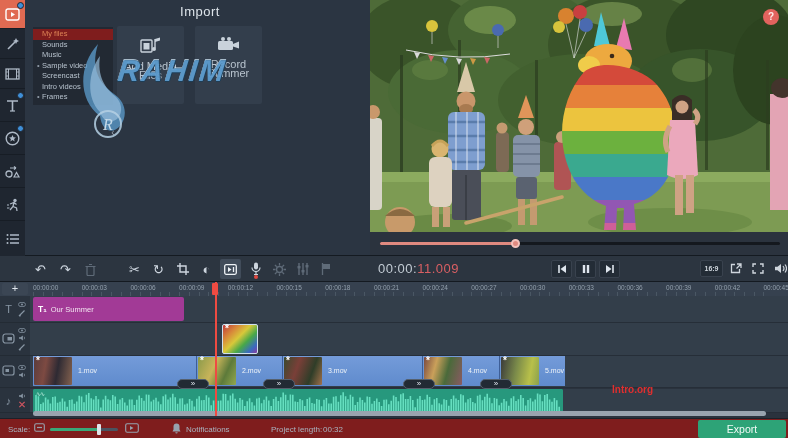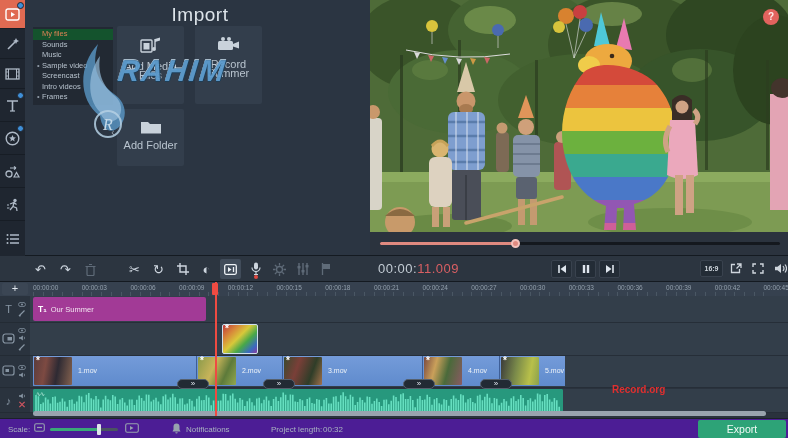--- a/index.html
+++ b/index.html
@@ -12,26 +12,26 @@
   .sidebar{position:absolute;left:0;top:0;width:25px;height:256px;background:#1f2630;z-index:5;}
   .side-item{position:absolute;left:0;width:25px;display:flex;align-items:center;justify-content:center;
              border-bottom:1px solid #171d25;color:#aeb9c6;}
   .side-item.sel{background:#e06a52;color:#fff;}
   .side-item svg{display:block;}
   .badge{position:absolute;top:2px;right:1px;width:7px;height:7px;border-radius:50%;
          background:#3f8fd8;border:1px solid #1f2630;}
 
   
   .import-panel{position:absolute;left:25px;top:0;width:345px;height:256px;background:#2b3542;z-index:4;}
-  .panel-title{position:absolute;left:0;top:4px;width:350px;text-align:center;font-size:19px;
+  .panel-title{position:absolute;left:0;top:4px;width:350px;text-align:center;font-size:13px;
                letter-spacing:.5px;color:#dde4ea;}
   .category-list{position:absolute;left:8px;top:27px;width:80px;margin:0;padding:2px 0;list-style:none;
                  background:#222933;font-size:7.5px;line-height:10.5px;color:#b6c1cc;}
   .category-list li{padding:0 4px;white-space:nowrap;cursor:default;}
-  .category-list li.sel{background:#14532d;color:#dd8355;}
+  .category-list li.sel{background:#7f1d1d;color:#dd8355;}
   .cat-marker{display:inline-block;width:5px;color:#8f9aa6;}
   .tiles{position:absolute;left:92px;top:26px;width:145px;height:142px;}
   .tile{position:absolute;width:67px;background:#333e4c;border-radius:2px;text-align:center;
         color:#b9c4cf;font-size:11px;line-height:9px;padding-top:10px;}
   .tile svg{display:block;margin:0 auto 6px auto;}
   .tile-r1{top:0;height:78px;}
   .tile-r2{top:83px;height:57px;}
   .collapse-btn{position:absolute;left:84px;top:122px;width:8px;height:22px;color:#9aa5b1;
                 font-size:10px;line-height:22px;text-align:center;}
 
@@ -99,21 +99,21 @@
   .clip-video .vlabel{position:absolute;left:45px;top:0;font-size:7px;line-height:30px;color:#eef3f8;white-space:nowrap;}
   .transition-pill{position:absolute;top:97px;width:32px;height:10px;background:#222a34;border:1px solid #55606e;
                    border-radius:5px;color:#dfe6ee;font-size:8px;line-height:8px;text-align:center;z-index:3;}
   .clip-audio{position:absolute;top:0;height:24px;background:#27987d;border-radius:2px;overflow:hidden;}
   .audio-sigil{position:absolute;left:3px;top:1px;font-size:6px;color:#bff0e0;letter-spacing:-1px;}
   .playhead{position:absolute;left:215px;top:0;width:1.5px;height:134px;background:#ef4b42;z-index:6;}
   .playhead-cap{position:absolute;left:212px;top:1px;width:6px;height:12px;background:#ef4b42;border-radius:1px;z-index:7;}
   .h-scrollbar{position:absolute;left:33px;top:129px;width:733px;height:5px;background:#99a3ae;border-radius:3px;z-index:5;}
 
   
-  .statusbar{position:absolute;left:0;top:418px;width:788px;height:20px;background:#4c1d95;
+  .statusbar{position:absolute;left:0;top:418px;width:788px;height:20px;background:#7f1d1d;
              border-top:1px solid #1b2129;z-index:8;font-size:8px;color:#a9b4c0;text-decoration:underline;}
   .sb-label{position:absolute;top:6px;}
   .scale-slider{position:absolute;left:50px;top:9px;width:68px;height:3px;background:#4a5460;border-radius:2px;}
   .scale-fill{position:absolute;left:0;top:0;width:49px;height:3px;background:#3aa878;border-radius:2px;}
   .scale-handle{position:absolute;left:47px;top:-4px;width:4px;height:11px;background:#dfe5ea;border-radius:1px;}
   .export-btn{position:absolute;left:698px;top:1px;width:88px;height:18px;background:#2da377;border-radius:2px;
               color:#f2faf6;font-size:10.5px;text-align:center;line-height:18px;}
   .sb-icon{position:absolute;top:4px;display:flex;align-items:center;color:#97a2ae;}
 </style>
 </head>
@@ -203,26 +203,20 @@
         <span>Add Media Files</span>
       </div>
       <div class="tile tile-r1" style="left:78px">
         <svg width="26" height="18" viewBox="0 0 26 18">
             <rect x="2" y="5" width="15" height="9" rx="1.5" fill="#c9d2db"></rect>
             <path d="M17,8 l6,-2.5 v7 L17,10.5 Z" fill="#c9d2db"></path>
             <circle cx="7" cy="3" r="2" fill="#c9d2db"></circle>
             <circle cx="13" cy="3" r="2" fill="#c9d2db"></circle>
           </svg>
         <span>Record Summer</span>
-      </div>
-      <div class="tile tile-r2" style="left:0">
-        <svg width="24" height="16" viewBox="0 0 24 16">
-            <path d="M2,3 h7 l2,2 h11 v9.5 H2 Z" fill="#c9d2db"></path>
-          </svg>
-        <span>Add Folder</span>
       </div>
     </div>
     <div class="collapse-btn">‹</div>
   </div>
 
   <div class="rahim">
     <svg width="64" height="105" viewBox="0 0 64 105" style="position:absolute;left:0;top:0">
       <path d="M30,78 C8,62 8,28 28,6 C20,32 30,46 44,56 C56,64 58,78 50,88 C42,97 32,93 30,78 Z" fill="#5d9dce" opacity=".8"></path>
       <path d="M30,74 C16,60 18,34 30,18 C27,38 35,50 45,58 C52,64 53,74 48,80 C42,86 33,84 30,74 Z" fill="#9cc6e6" opacity=".7"></path>
       <circle cx="38" cy="86" r="13" fill="none" stroke="#bcd8ec" stroke-width="2" opacity=".85"></circle>
@@ -530,21 +524,21 @@
             <path d="M1,2.5 h1.8 L5.5,.5 v6 L2.8,4.5 H1 Z" fill="#8795a3"></path>
             <path d="M7,2 q1.2,1.5 0,3" stroke="#8795a3" stroke-width=".8" fill="none"></path>
           </svg>
         <svg width="8" height="7" viewBox="0 0 8 8">
             <path d="M1,1 L7,7 M7,1 L1,7" stroke="#d05560" stroke-width="1.4"></path>
           </svg>
       </div>
     </div>
 
     <div class="t-row" style="top:14px;height:27px">
-      <div class="clip-title" style="left:3px;width:173px">
+      <div class="clip-title" style="left:3px;width:151px">
         <span class="tag">T₁</span><span>Our Summer</span>
       </div>
     </div>
 
     <div class="t-row" style="top:41px;height:33px">
       <div class="clip-img" style="left:192px;top:1px;width:36px;height:30px">
         <span class="thumb-star">*</span>
       </div>
     </div>
 
@@ -594,21 +588,21 @@
         </svg>
         <span class="audio-sigil">∿∿</span>
       </div>
     </div>
 
     <div class="playhead-cap"></div>
     <div class="playhead"></div>
     <div class="h-scrollbar"></div>
   </div>
 
-  <div class="site-watermark">Record.org</div>
+  <div class="site-watermark">Intro.org</div>
 
   <div class="statusbar">
     <span class="sb-label" style="left:8px">Scale:</span>
     <span class="sb-icon" style="left:34px">
         <svg width="11" height="9" viewBox="0 0 11 9">
           <rect x="0.7" y="0.7" width="9.6" height="7.6" rx="1.5" fill="none" stroke="currentColor" stroke-width="1.1"></rect>
           <path d="M3,4.5 h5" stroke="currentColor" stroke-width="1.2"></path>
         </svg>
       </span>
     <div class="scale-slider">

